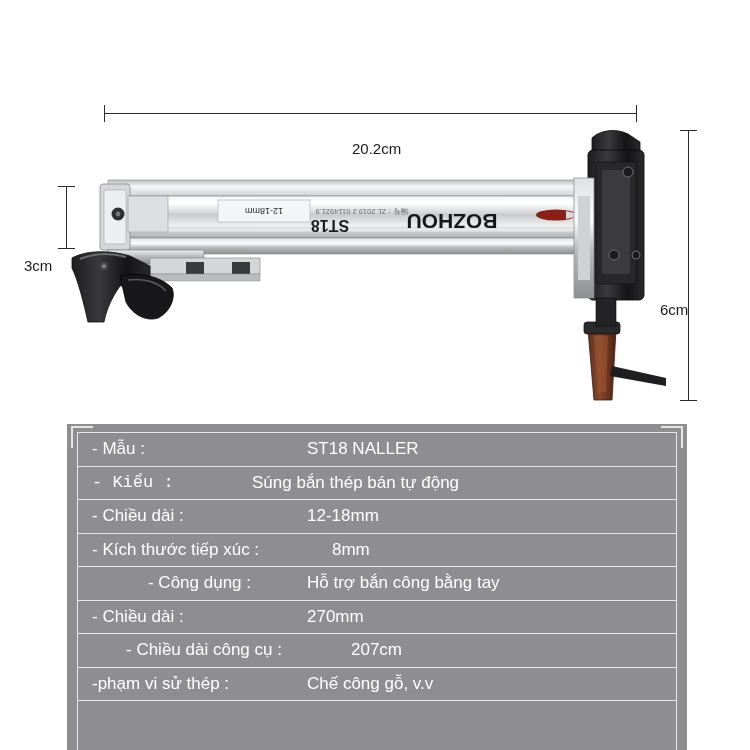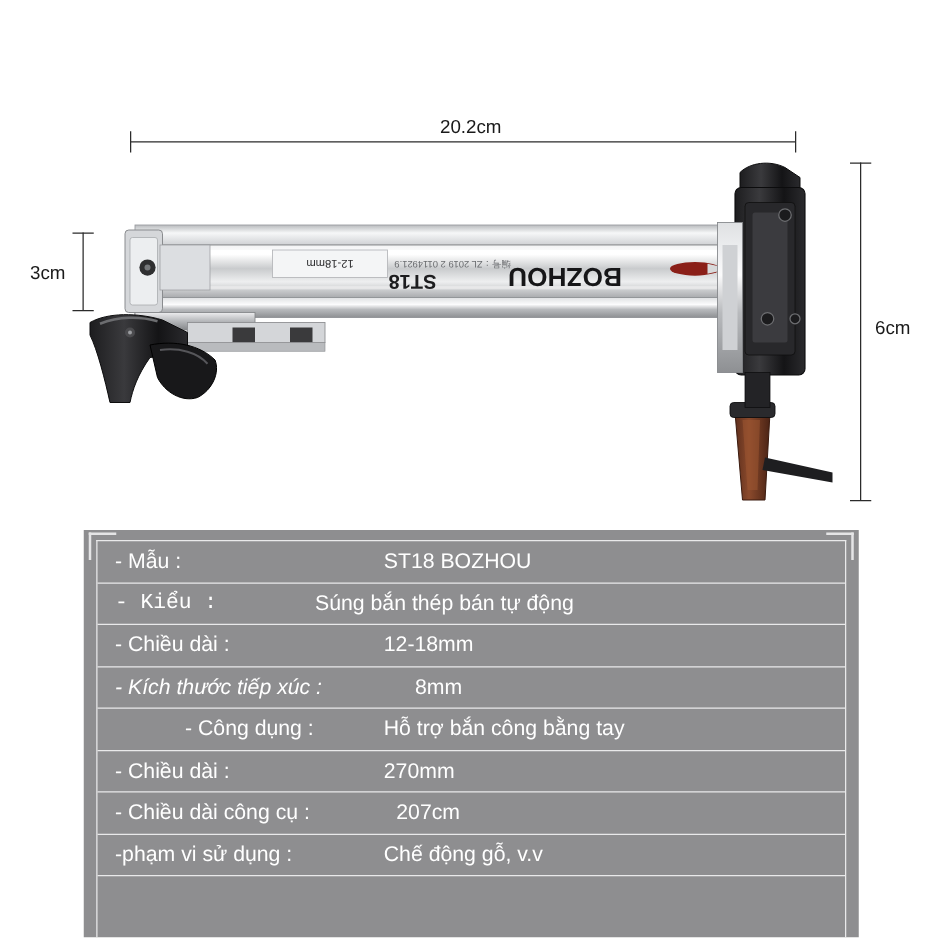--- a/index.html
+++ b/index.html
@@ -22,20 +22,21 @@
     width: 750px; height: 418px;
     background: #ffffff;
   }
 
   
   .dim-label {
     position: absolute;
     font-size: 15px;
     color: #1a1a1a;
     white-space: nowrap;
+    margin-top: 47px;
   }
   .dim-line-h {
     position: absolute;
     height: 1px;
     background: #2b2b2b;
   }
   .dim-line-v {
     position: absolute;
     width: 1px;
     background: #2b2b2b;
@@ -222,54 +223,54 @@
   <div class="dim-label" style="left:352px; top:93px;">20.2cm</div>
 
   <div class="dim-line-v" style="left:66px; top:186px; height:62px;"></div>
   <div class="tick-h" style="left:58px; top:186px; width:17px;"></div>
   <div class="tick-h" style="left:58px; top:248px; width:17px;"></div>
   <div class="dim-label" style="left:24px; top:210px;">3cm</div>
 
   <div class="dim-line-v" style="left:688px; top:130px; height:270px;"></div>
   <div class="tick-h" style="left:680px; top:130px; width:17px;"></div>
   <div class="tick-h" style="left:680px; top:400px; width:17px;"></div>
-  <div class="dim-label" style="left:700px; top:254px;">6cm</div>
+  <div class="dim-label" style="left:660px; top:254px;">6cm</div>
 </div>
 
 <div id="spec-panel">
   <div id="spec-inner">
     <div class="corner tl"></div>
     <div class="corner tr"></div>
 
     <div class="spec-row">
       <span class="spec-key" style="width:215px;">- Mẫu :</span>
-      <span class="spec-val">ST18 BOZHOU</span>
+      <span class="spec-val">ST18 NALLER</span>
     </div>
     <div class="spec-row">
       <span class="spec-key" style="width:160px;font-family:Liberation Mono, monospace;">- Kiểu :</span>
       <span class="spec-val">Súng bắn thép bán tự động</span>
     </div>
     <div class="spec-row">
       <span class="spec-key" style="width:215px;">- Chiều dài :</span>
       <span class="spec-val">12-18mm</span>
     </div>
     <div class="spec-row">
-      <span class="spec-key" style="width:240px;font-style:italic;">- Kích thước tiếp xúc :</span>
+      <span class="spec-key" style="width:240px;">- Kích thước tiếp xúc :</span>
       <span class="spec-val">8mm</span>
     </div>
     <div class="spec-row">
       <span class="spec-key" style="width:215px;text-align:center;">- Công dụng :</span>
       <span class="spec-val">Hỗ trợ bắn công bằng tay</span>
     </div>
     <div class="spec-row">
       <span class="spec-key" style="width:215px;">- Chiều dài :</span>
       <span class="spec-val">270mm</span>
     </div>
     <div class="spec-row">
-      <span class="spec-key" style="width:225px;">- Chiều dài công cụ :</span>
+      <span class="spec-key" style="width:225px;margin-left:34px;">- Chiều dài công cụ :</span>
       <span class="spec-val">207cm</span>
     </div>
     <div class="spec-row">
-      <span class="spec-key" style="width:215px;">-phạm vi sử dụng :</span>
-      <span class="spec-val">Chế động gỗ, v.v</span>
+      <span class="spec-key" style="width:215px;">-phạm vi sử thép :</span>
+      <span class="spec-val">Chế công gỗ, v.v</span>
     </div>
   </div>
 </div>
 
 </body></html>

